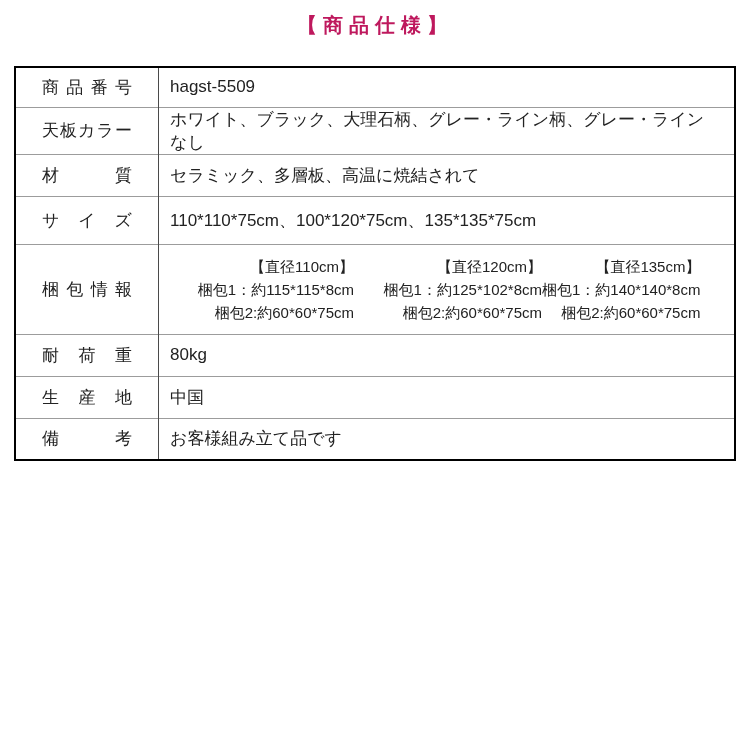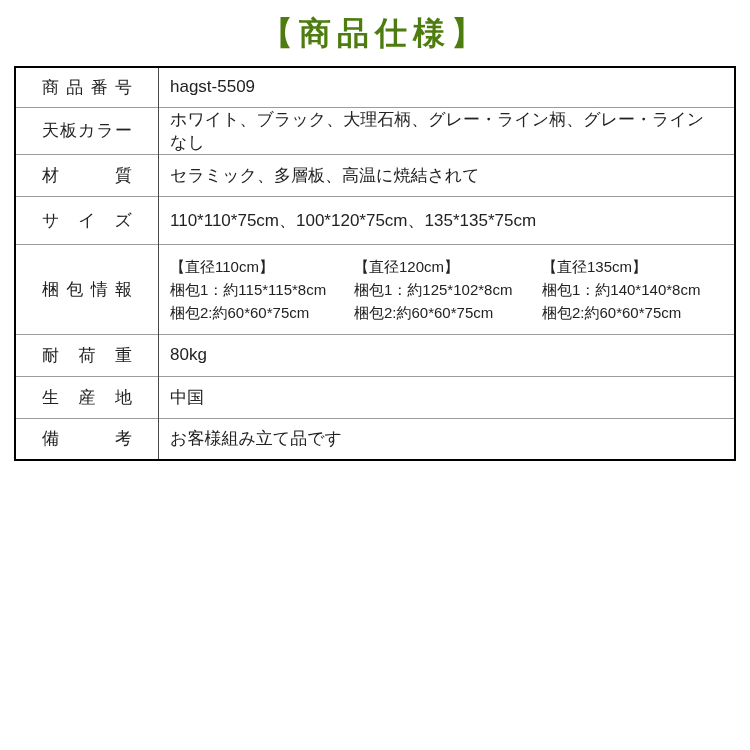--- a/index.html
+++ b/index.html
@@ -12,24 +12,24 @@
   }
   body {
     font-family: "Liberation Sans", "DejaVu Sans", sans-serif;
     color: #222222;
   }
   .title {
     margin: 0;
     padding-top: 12px;
     height: 40px;
     text-align: center;
-    font-size: 32px;
+    font-size: 20px;
     font-weight: 700;
     letter-spacing: 6px;
-    color: #4d7c0f;
+    color: #be185d;
   }
   table.spec {
     width: 722px;
     margin: 14px 14px 0 14px;
     border-collapse: collapse;
     table-layout: fixed;
     border: 2px solid #000000;
   }
   table.spec tr {
     border-bottom: 1px solid #9c9c9c;
@@ -60,20 +60,21 @@
   }
   td.val {
     padding: 0 24px 0 11px;
     font-size: 17px;
     vertical-align: middle;
     color: #222222;
   }
   .pack-cols {
     display: flex;
     align-items: center;
+    text-align: right;
   }
   .pack-col {
     font-size: 15px;
     line-height: 23px;
     white-space: nowrap;
   }
   .pack-col:nth-child(1) { width: 184px; }
   .pack-col:nth-child(2) { width: 188px; }
   .notice {
     margin-top: 13px;

